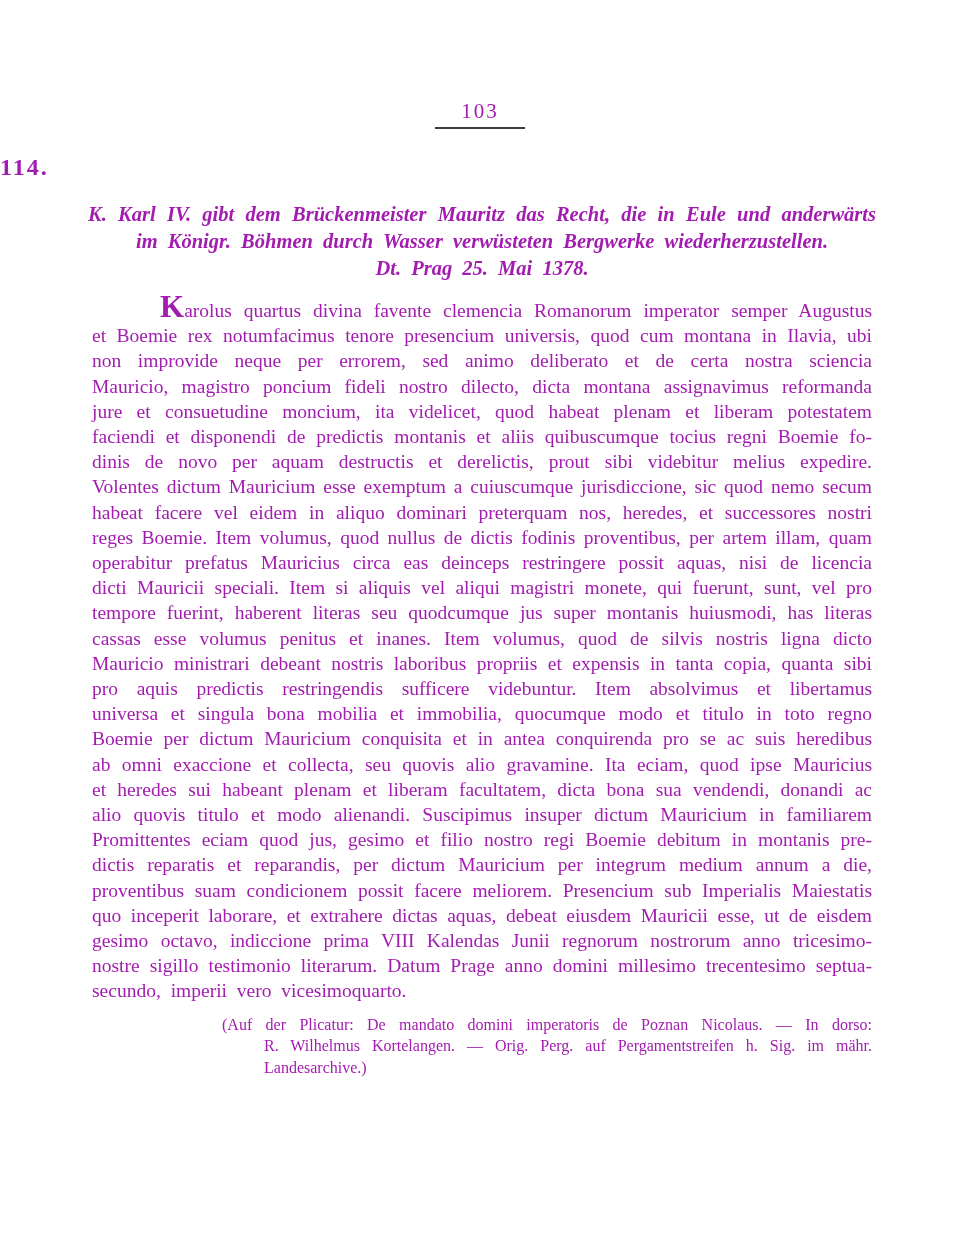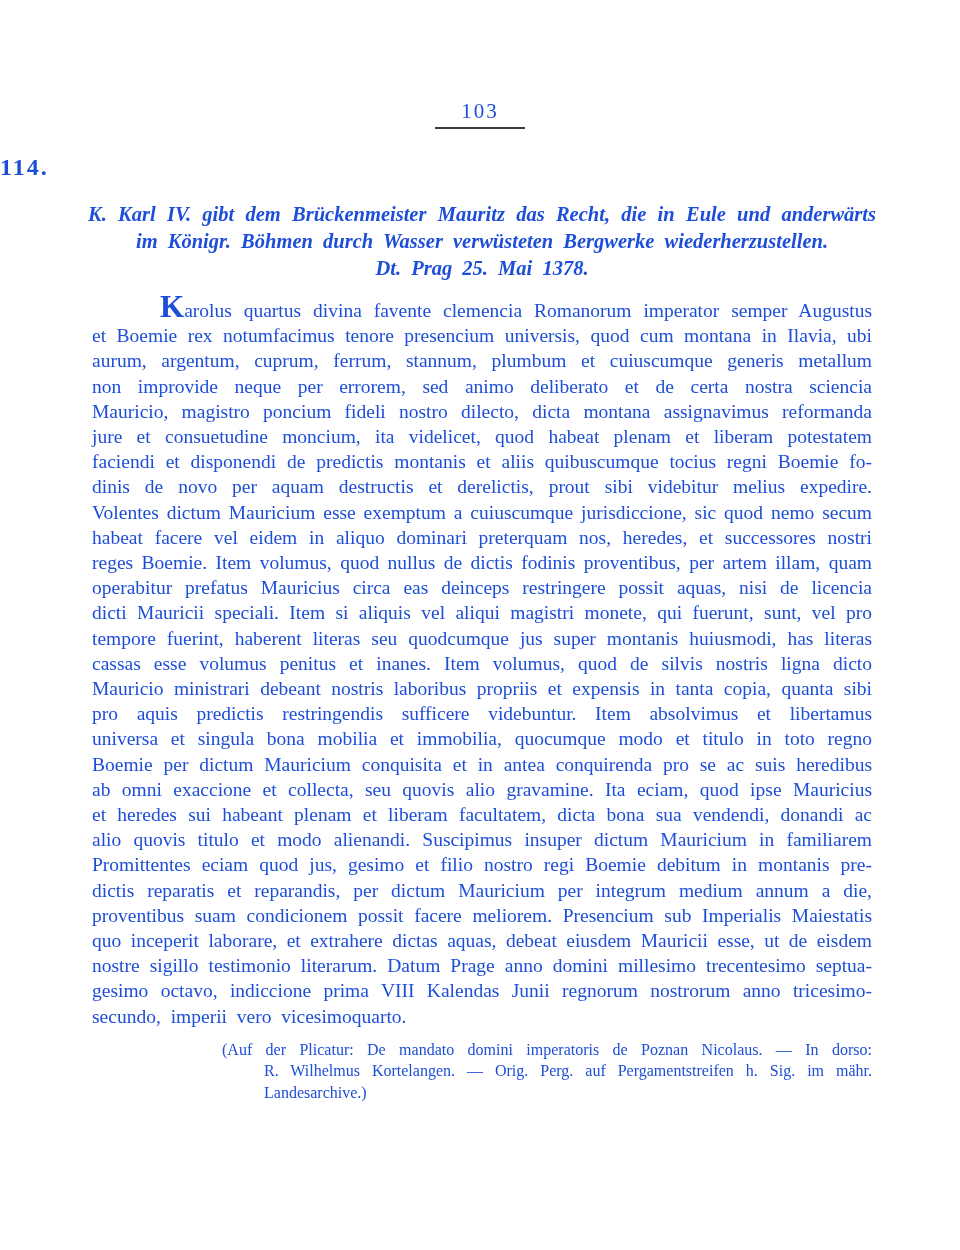--- a/index.html
+++ b/index.html
@@ -5,21 +5,21 @@
   html, body {
     margin: 0;
     padding: 0;
     background: #ffffff;
   }
   .page {
     position: relative;
     width: 960px;
     height: 1250px;
     background: #ffffff;
-    color: #1d4ed8;
+    color: #a21caf;
     font-family: "Liberation Serif", "DejaVu Serif", serif;
     overflow: hidden;
   }
   .page-number {
     margin-top: 100px;
     text-align: center;
     font-size: 21px;
     line-height: 22px;
     letter-spacing: 2px;
   }
@@ -110,21 +110,20 @@
 
   <div class="heading">
     <div class="heading-line1">K. Karl IV. gibt dem Brückenmeister Mauritz das Recht, die in Eule und anderwärts</div>
     <div class="heading-line2">im Königr. Böhmen durch Wasser verwüsteten Bergwerke wiederherzustellen.</div>
     <div class="heading-line3">Dt. Prag 25. Mai 1378.</div>
   </div>
 
   <div class="body-text">
       <div class="line line-first"><span class="drop-initial">K</span>arolus quartus divina favente clemencia Romanorum imperator semper Augustus</div>
       <div class="line">et Boemie rex notumfacimus tenore presencium universis, quod cum montana in Ilavia, ubi</div>
-      <div class="line">aurum, argentum, cuprum, ferrum, stannum, plumbum et cuiuscumque generis metallum</div>
       <div class="line">non improvide neque per errorem, sed animo deliberato et de certa nostra sciencia</div>
       <div class="line">Mauricio, magistro poncium fideli nostro dilecto, dicta montana assignavimus reformanda</div>
       <div class="line">jure et consuetudine moncium, ita videlicet, quod habeat plenam et liberam potestatem</div>
       <div class="line">faciendi et disponendi de predictis montanis et aliis quibuscumque tocius regni Boemie fo-</div>
       <div class="line">dinis de novo per aquam destructis et derelictis, prout sibi videbitur melius expedire.</div>
       <div class="line">Volentes dictum Mauricium esse exemptum a cuiuscumque jurisdiccione, sic quod nemo secum</div>
       <div class="line">habeat facere vel eidem in aliquo dominari preterquam nos, heredes, et successores nostri</div>
       <div class="line">reges Boemie. Item volumus, quod nullus de dictis fodinis proventibus, per artem illam, quam</div>
       <div class="line">operabitur prefatus Mauricius circa eas deinceps restringere possit aquas, nisi de licencia</div>
       <div class="line">dicti Mauricii speciali. Item si aliquis vel aliqui magistri monete, qui fuerunt, sunt, vel pro</div>
@@ -134,22 +133,22 @@
       <div class="line">pro aquis predictis restringendis sufficere videbuntur. Item absolvimus et libertamus</div>
       <div class="line">universa et singula bona mobilia et immobilia, quocumque modo et titulo in toto regno</div>
       <div class="line">Boemie per dictum Mauricium conquisita et in antea conquirenda pro se ac suis heredibus</div>
       <div class="line">ab omni exaccione et collecta, seu quovis alio gravamine. Ita eciam, quod ipse Mauricius</div>
       <div class="line">et heredes sui habeant plenam et liberam facultatem, dicta bona sua vendendi, donandi ac</div>
       <div class="line">alio quovis titulo et modo alienandi. Suscipimus insuper dictum Mauricium in familiarem</div>
       <div class="line">Promittentes eciam quod jus, gesimo et filio nostro regi Boemie debitum in montanis pre-</div>
       <div class="line">dictis reparatis et reparandis, per dictum Mauricium per integrum medium annum a die,</div>
       <div class="line">proventibus suam condicionem possit facere meliorem. Presencium sub Imperialis Maiestatis</div>
       <div class="line">quo inceperit laborare, et extrahere dictas aquas, debeat eiusdem Mauricii esse, ut de eisdem</div>
+      <div class="line">gesimo octavo, indiccione prima VIII Kalendas Junii regnorum nostrorum anno tricesimo-</div>
       <div class="line">nostre sigillo testimonio literarum. Datum Prage anno domini millesimo trecentesimo septua-</div>
-      <div class="line">gesimo octavo, indiccione prima VIII Kalendas Junii regnorum nostrorum anno tricesimo-</div>
       <div class="line line-last">secundo, imperii vero vicesimoquarto.</div>
     </div>
 
   <div class="footnote">
       <div class="fn-line">(Auf der Plicatur: De mandato domini imperatoris de Poznan Nicolaus. — In dorso:</div>
       <div class="fn-line fn-line-cont">R. Wilhelmus Kortelangen. — Orig. Perg. auf Pergamentstreifen h. Sig. im mähr.</div>
       <div class="fn-line fn-line-last">Landesarchive.)</div>
     </div>
 
 </div>

